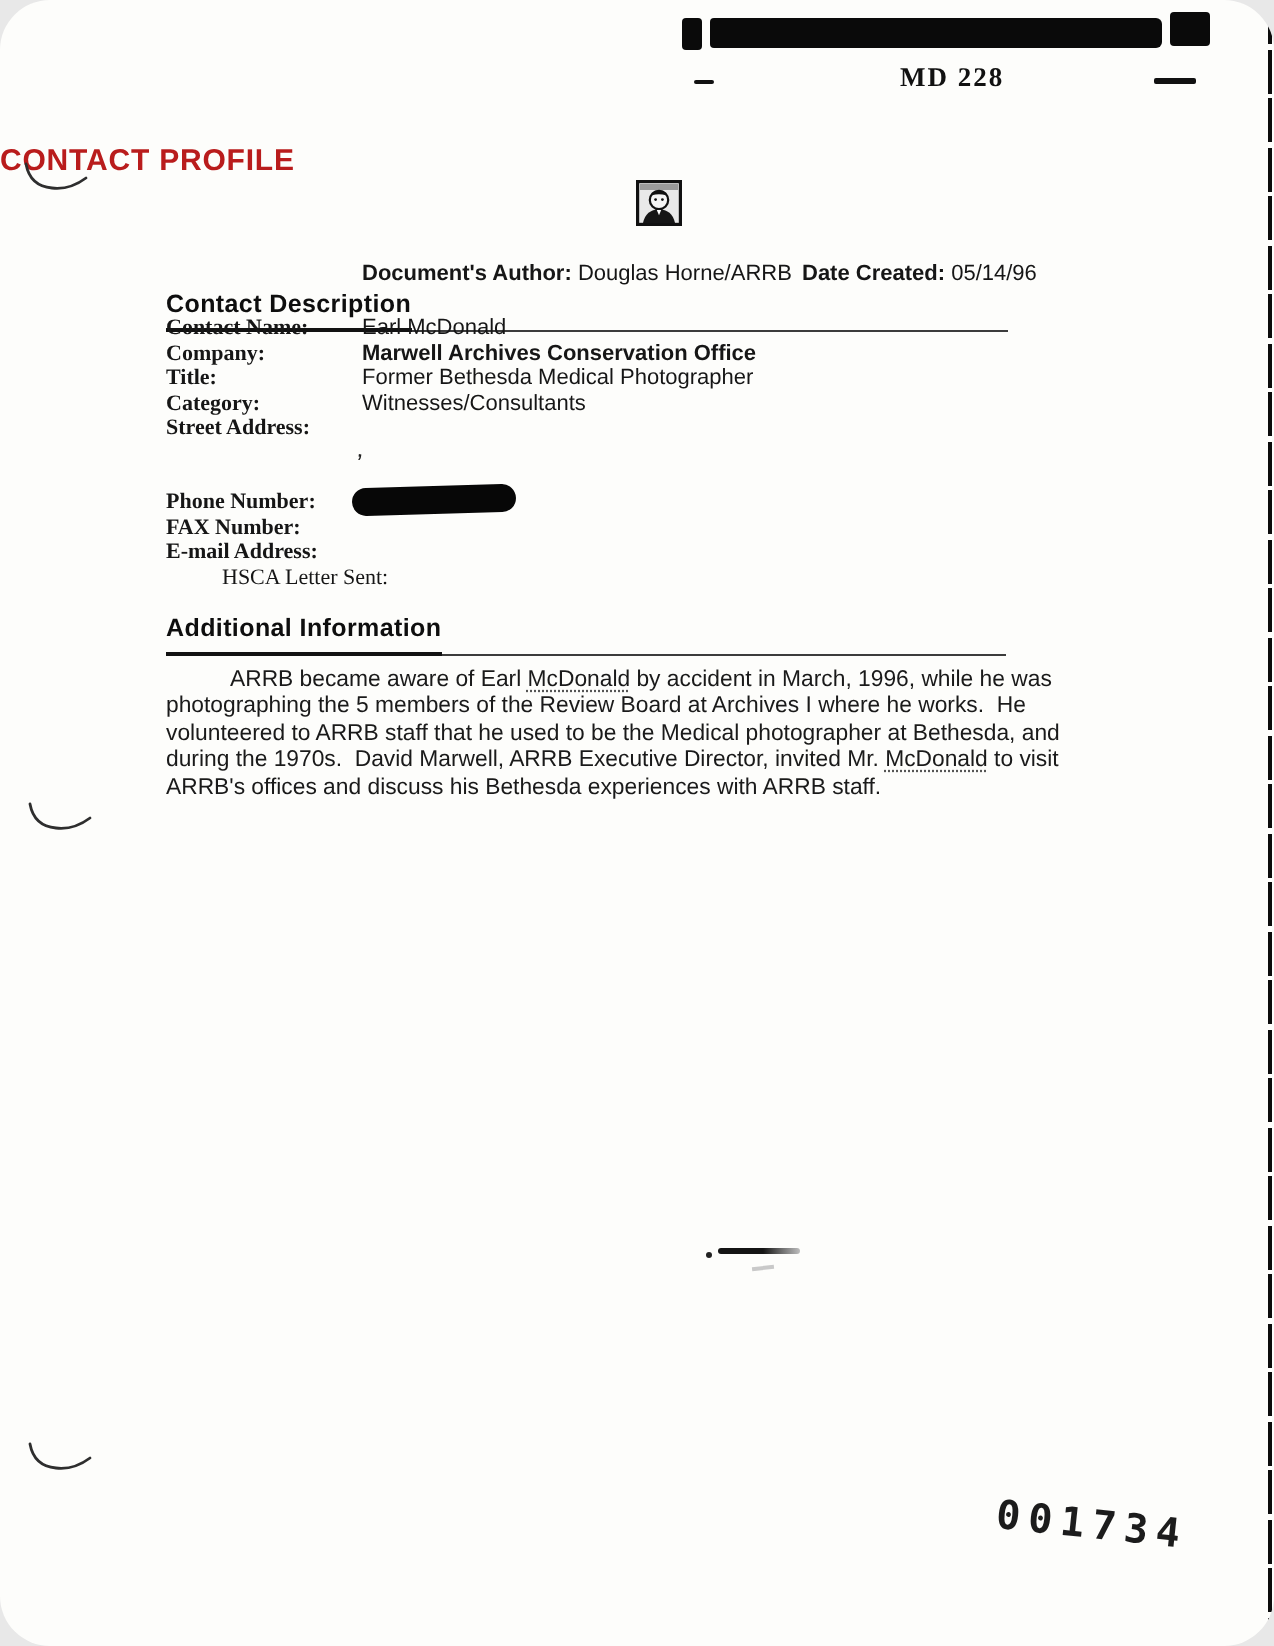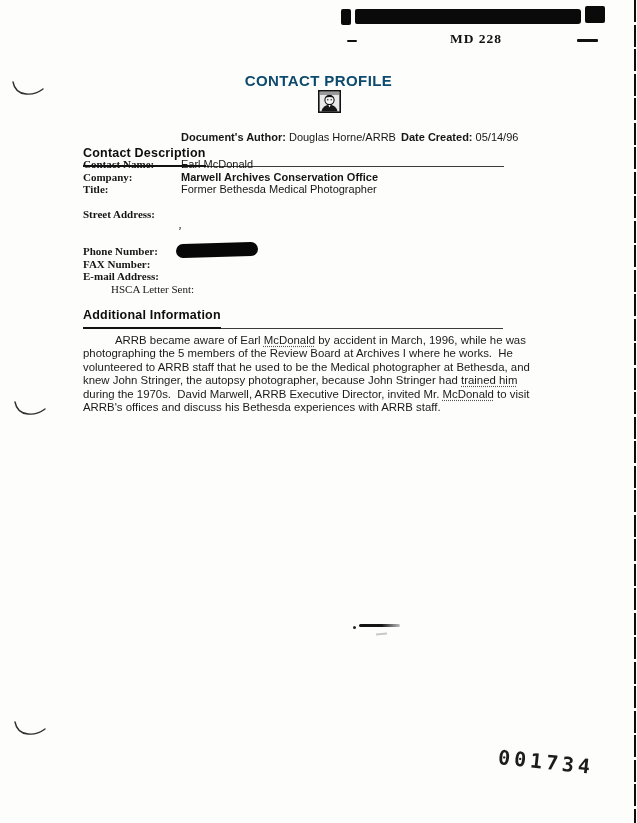--- a/index.html
+++ b/index.html
@@ -3,20 +3,21 @@
 <meta charset="utf-8">
 <style>
   html,body{margin:0;padding:0;background:#e8e8e8;}
   .page{
     position:relative;
     width:637px;height:823px;
     background:#fdfdfb;
     overflow:hidden;
     font-family:"Liberation Sans", sans-serif;
     color:#161616;
+    border-radius:25px;
   }
   
   .bar{position:absolute;background:#0a0a0a;}
   .bar-lead{left:341px;top:9px;width:10px;height:16px;border-radius:2px;}
   .bar-main{left:355px;top:9px;width:226px;height:15px;border-radius:2px 3px 3px 2px;}
   .bar-right{left:585px;top:6px;width:20px;height:17px;border-radius:2px;}
   
   .edge-line{
     position:absolute;left:634px;top:0;width:2px;height:823px;
     background:repeating-linear-gradient(180deg,#0c0c0c 0 22px,transparent 22px 25px,#0c0c0c 25px 47px,transparent 47px 49px);
@@ -25,22 +26,22 @@
   .md-number{
     position:absolute;left:450px;top:31px;
     font-family:"Liberation Serif", serif;
     font-weight:bold;font-size:13.5px;letter-spacing:1px;color:#111;
   }
   .dash{position:absolute;background:#111;border-radius:1px;}
   .dash-left{left:347px;top:40px;width:10px;height:2px;}
   .dash-right{left:577px;top:39px;width:21px;height:3px;}
   
   .title{
-    position:absolute;left:0;top:72px;width:637px;text-align:center;
-    font-size:15px;font-weight:bold;letter-spacing:.4px;color:#0c4a6e;
+    position:absolute;left:0;top:72px;width:637px;text-align:left;
+    font-size:15px;font-weight:bold;letter-spacing:.4px;color:#b91c1c;
   }
   .profile-icon{position:absolute;left:318px;top:90px;width:23px;height:23px;}
   
   .meta-row{position:absolute;top:131px;font-size:11px;white-space:pre;}
   .meta-author{left:165px;}
   .meta-date{left:385px;}
   .b{font-weight:bold;padding-left:16px;}
   
   .sect{position:absolute;left:83px;border-bottom:1px solid #3c3c3c;padding-bottom:1px;}
   .sect .h{
@@ -112,39 +113,39 @@
   <div class="meta-row meta-author"><span class="b">Document's Author:</span><span> </span><span>Douglas Horne/ARRB</span></div>
   <div class="meta-row meta-date"><span class="b">Date Created:</span><span> </span><span>05/14/96</span></div>
 
   <div class="sect sect-contact">
     <span class="h">Contact Description</span>
   </div>
 
   <div class="frow" style="top:158px"><span class="lbl">Contact Name:</span><span class="val">Earl McDonald</span></div>
   <div class="frow" style="top:170.5px"><span class="lbl">Company:</span><span class="val bold">Marwell Archives Conservation Office</span></div>
   <div class="frow" style="top:183px"><span class="lbl">Title:</span><span class="val">Former Bethesda Medical Photographer</span></div>
+  <div class="frow" style="top:195.5px"><span class="lbl">Category:</span><span class="val">Witnesses/Consultants</span></div>
   <div class="frow" style="top:208px"><span class="lbl">Street Address:</span><span class="val"></span></div>
 
   <div class="stray-tick">’</div>
 
   <div class="frow" style="top:245px"><span class="lbl">Phone Number:</span><span class="val"></span></div>
   <div class="redaction-phone"></div>
   <div class="frow" style="top:257.5px"><span class="lbl">FAX Number:</span><span class="val"></span></div>
   <div class="frow" style="top:270px"><span class="lbl">E-mail Address:</span><span class="val"></span></div>
   <div class="frow" style="top:282.5px"><span class="lbl plain">HSCA Letter Sent:</span><span class="val"></span></div>
 
   <div class="sect sect-additional">
     <span class="h">Additional Information</span>
   </div>
 
   <div class="para">
     <div class="pline first"><span>ARRB became aware of Earl </span><span class="dotted">McDonald</span><span> by accident in March, 1996, while he was</span></div>
     <div class="pline"><span>photographing the 5 members of the Review Board at Archives I where he works.  He</span></div>
     <div class="pline"><span>volunteered to ARRB staff that he used to be the Medical photographer at Bethesda, and</span></div>
-    <div class="pline"><span>knew John Stringer, the autopsy photographer, because John Stringer had </span><span class="dotted">trained him</span></div>
     <div class="pline"><span>during the 1970s.  David Marwell, ARRB Executive Director, invited Mr. </span><span class="dotted">McDonald</span><span> to visit</span></div>
     <div class="pline"><span>ARRB's offices and discuss his Bethesda experiences with ARRB staff.</span></div>
   </div>
 
   <div class="art-dot"></div>
   <div class="art-dash"></div>
   <div class="art-faint"></div>
 
   <svg class="curl curl-1" viewBox="0 0 40 22">
     <path d="M5 2 Q7 13 18 14 Q27 15 35 9" fill="none" stroke="#2e2e2e" stroke-width="1.4" stroke-linecap="round"></path>

